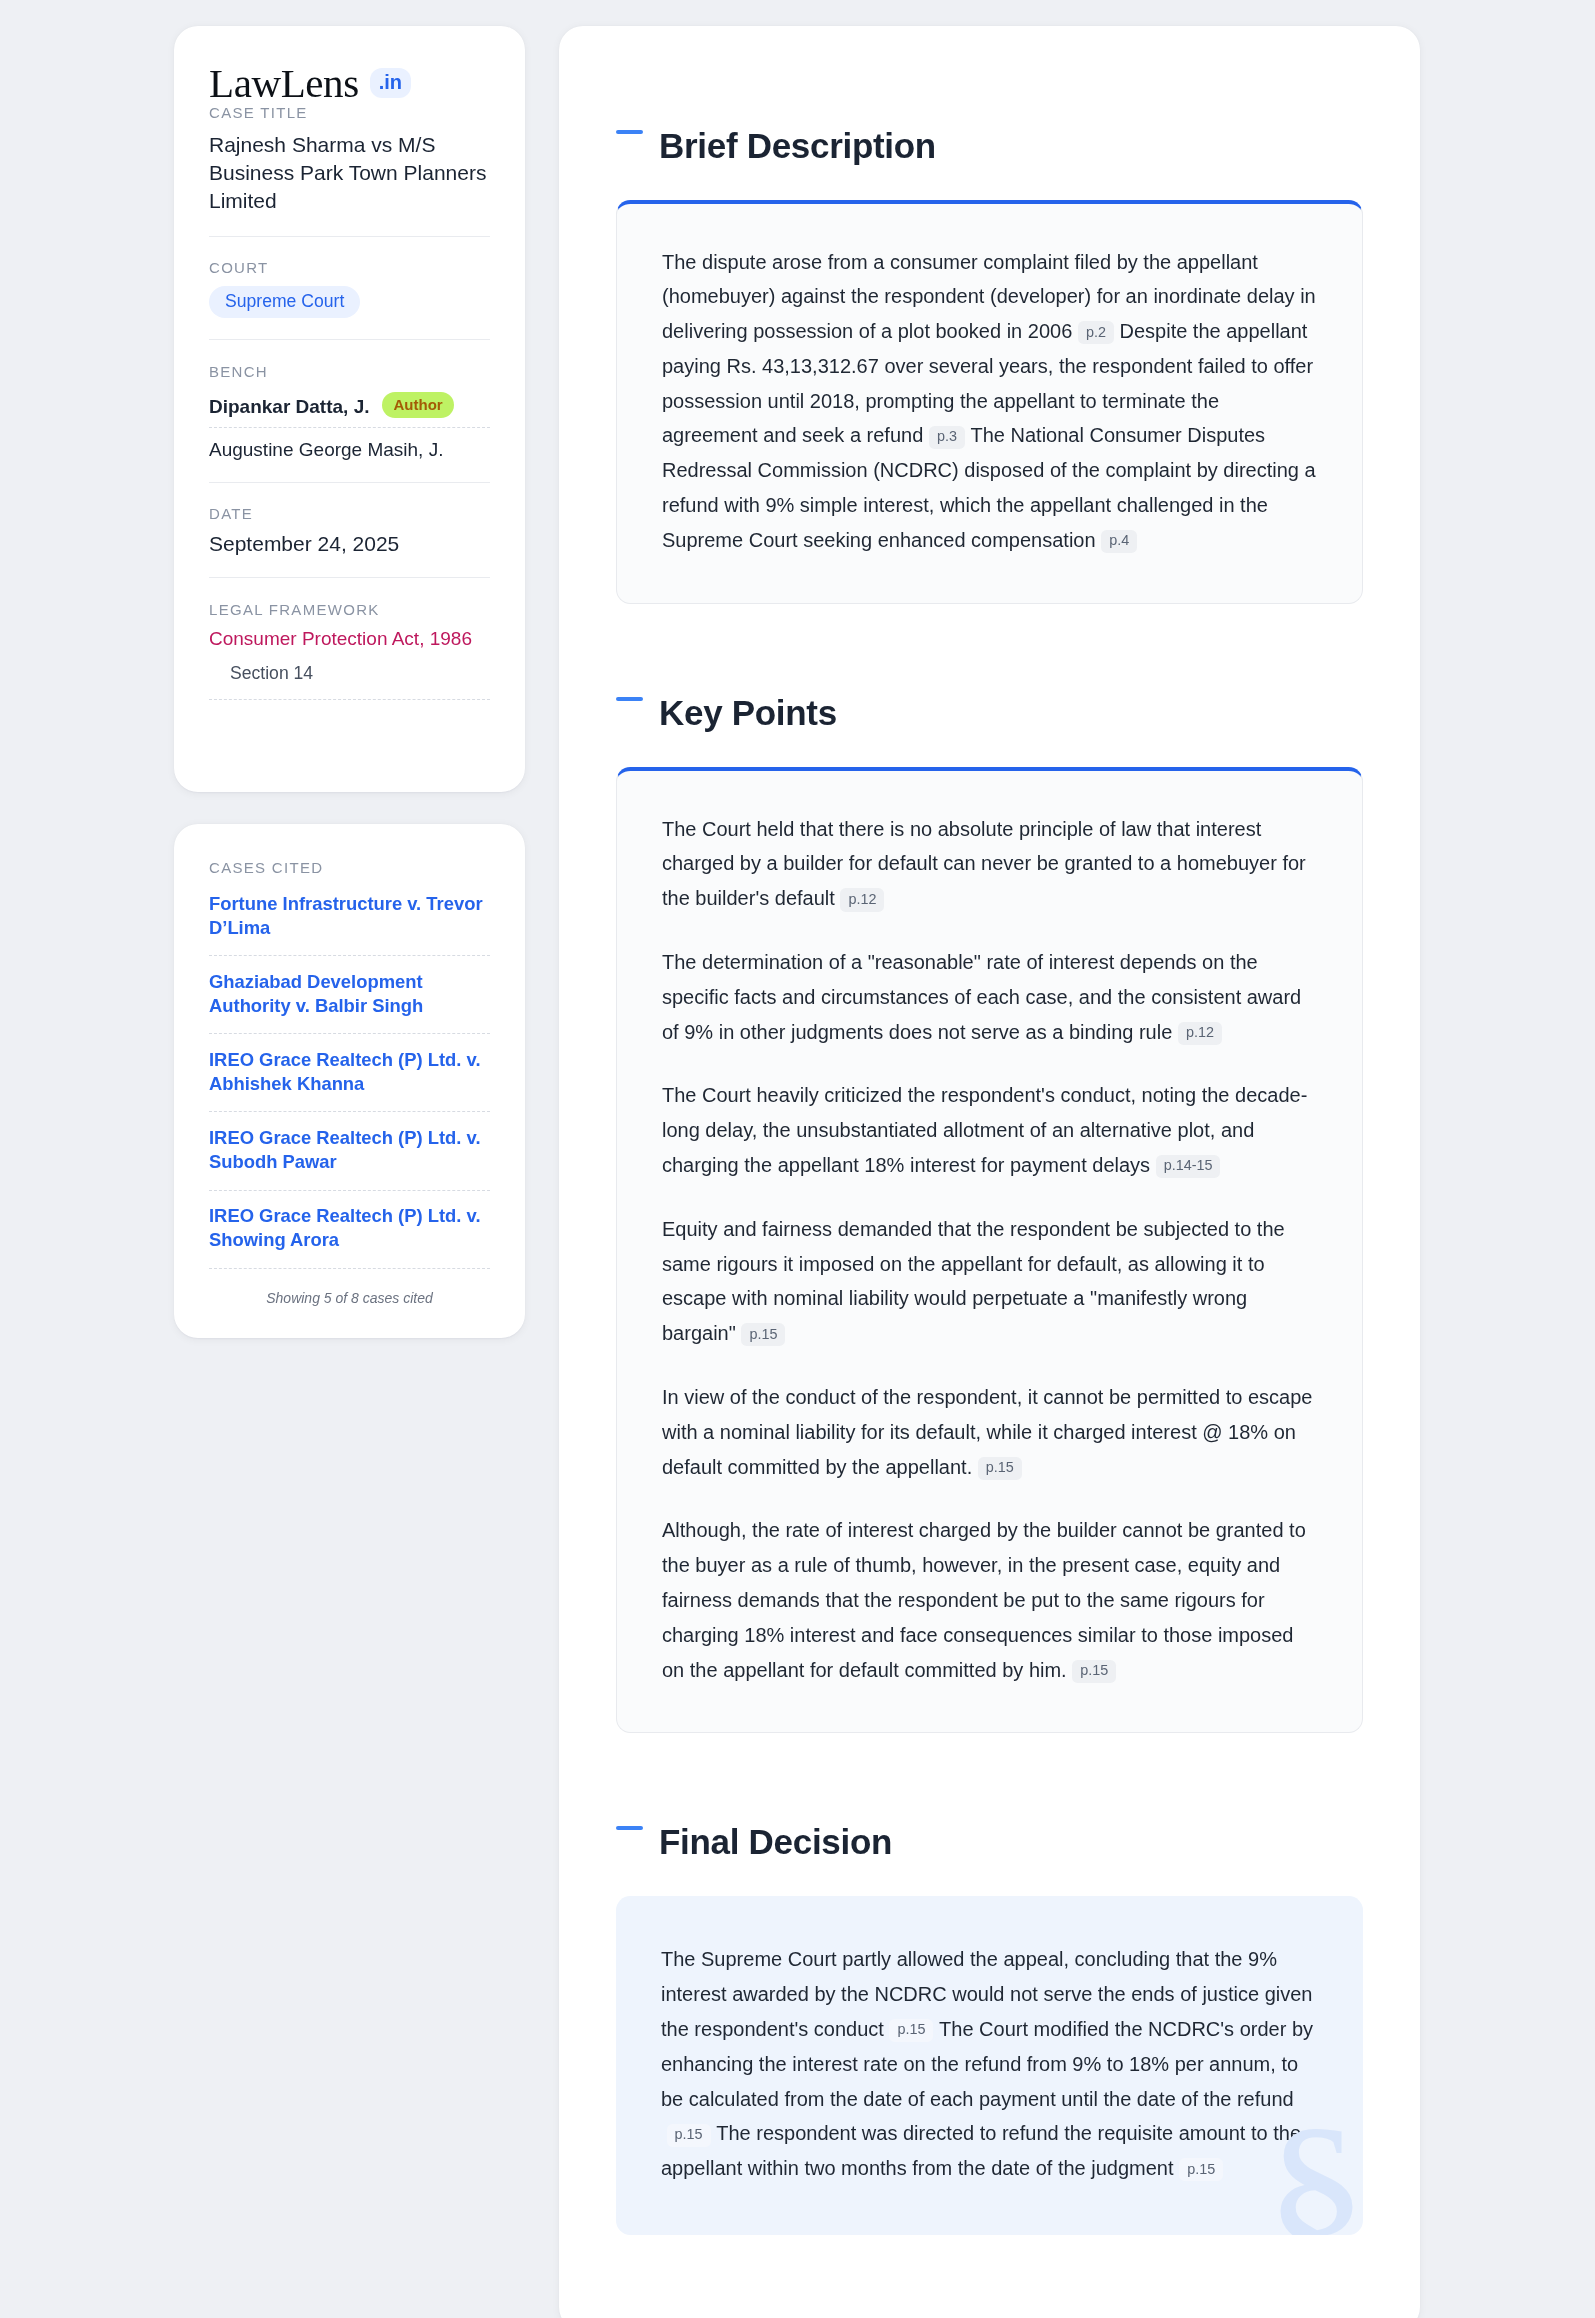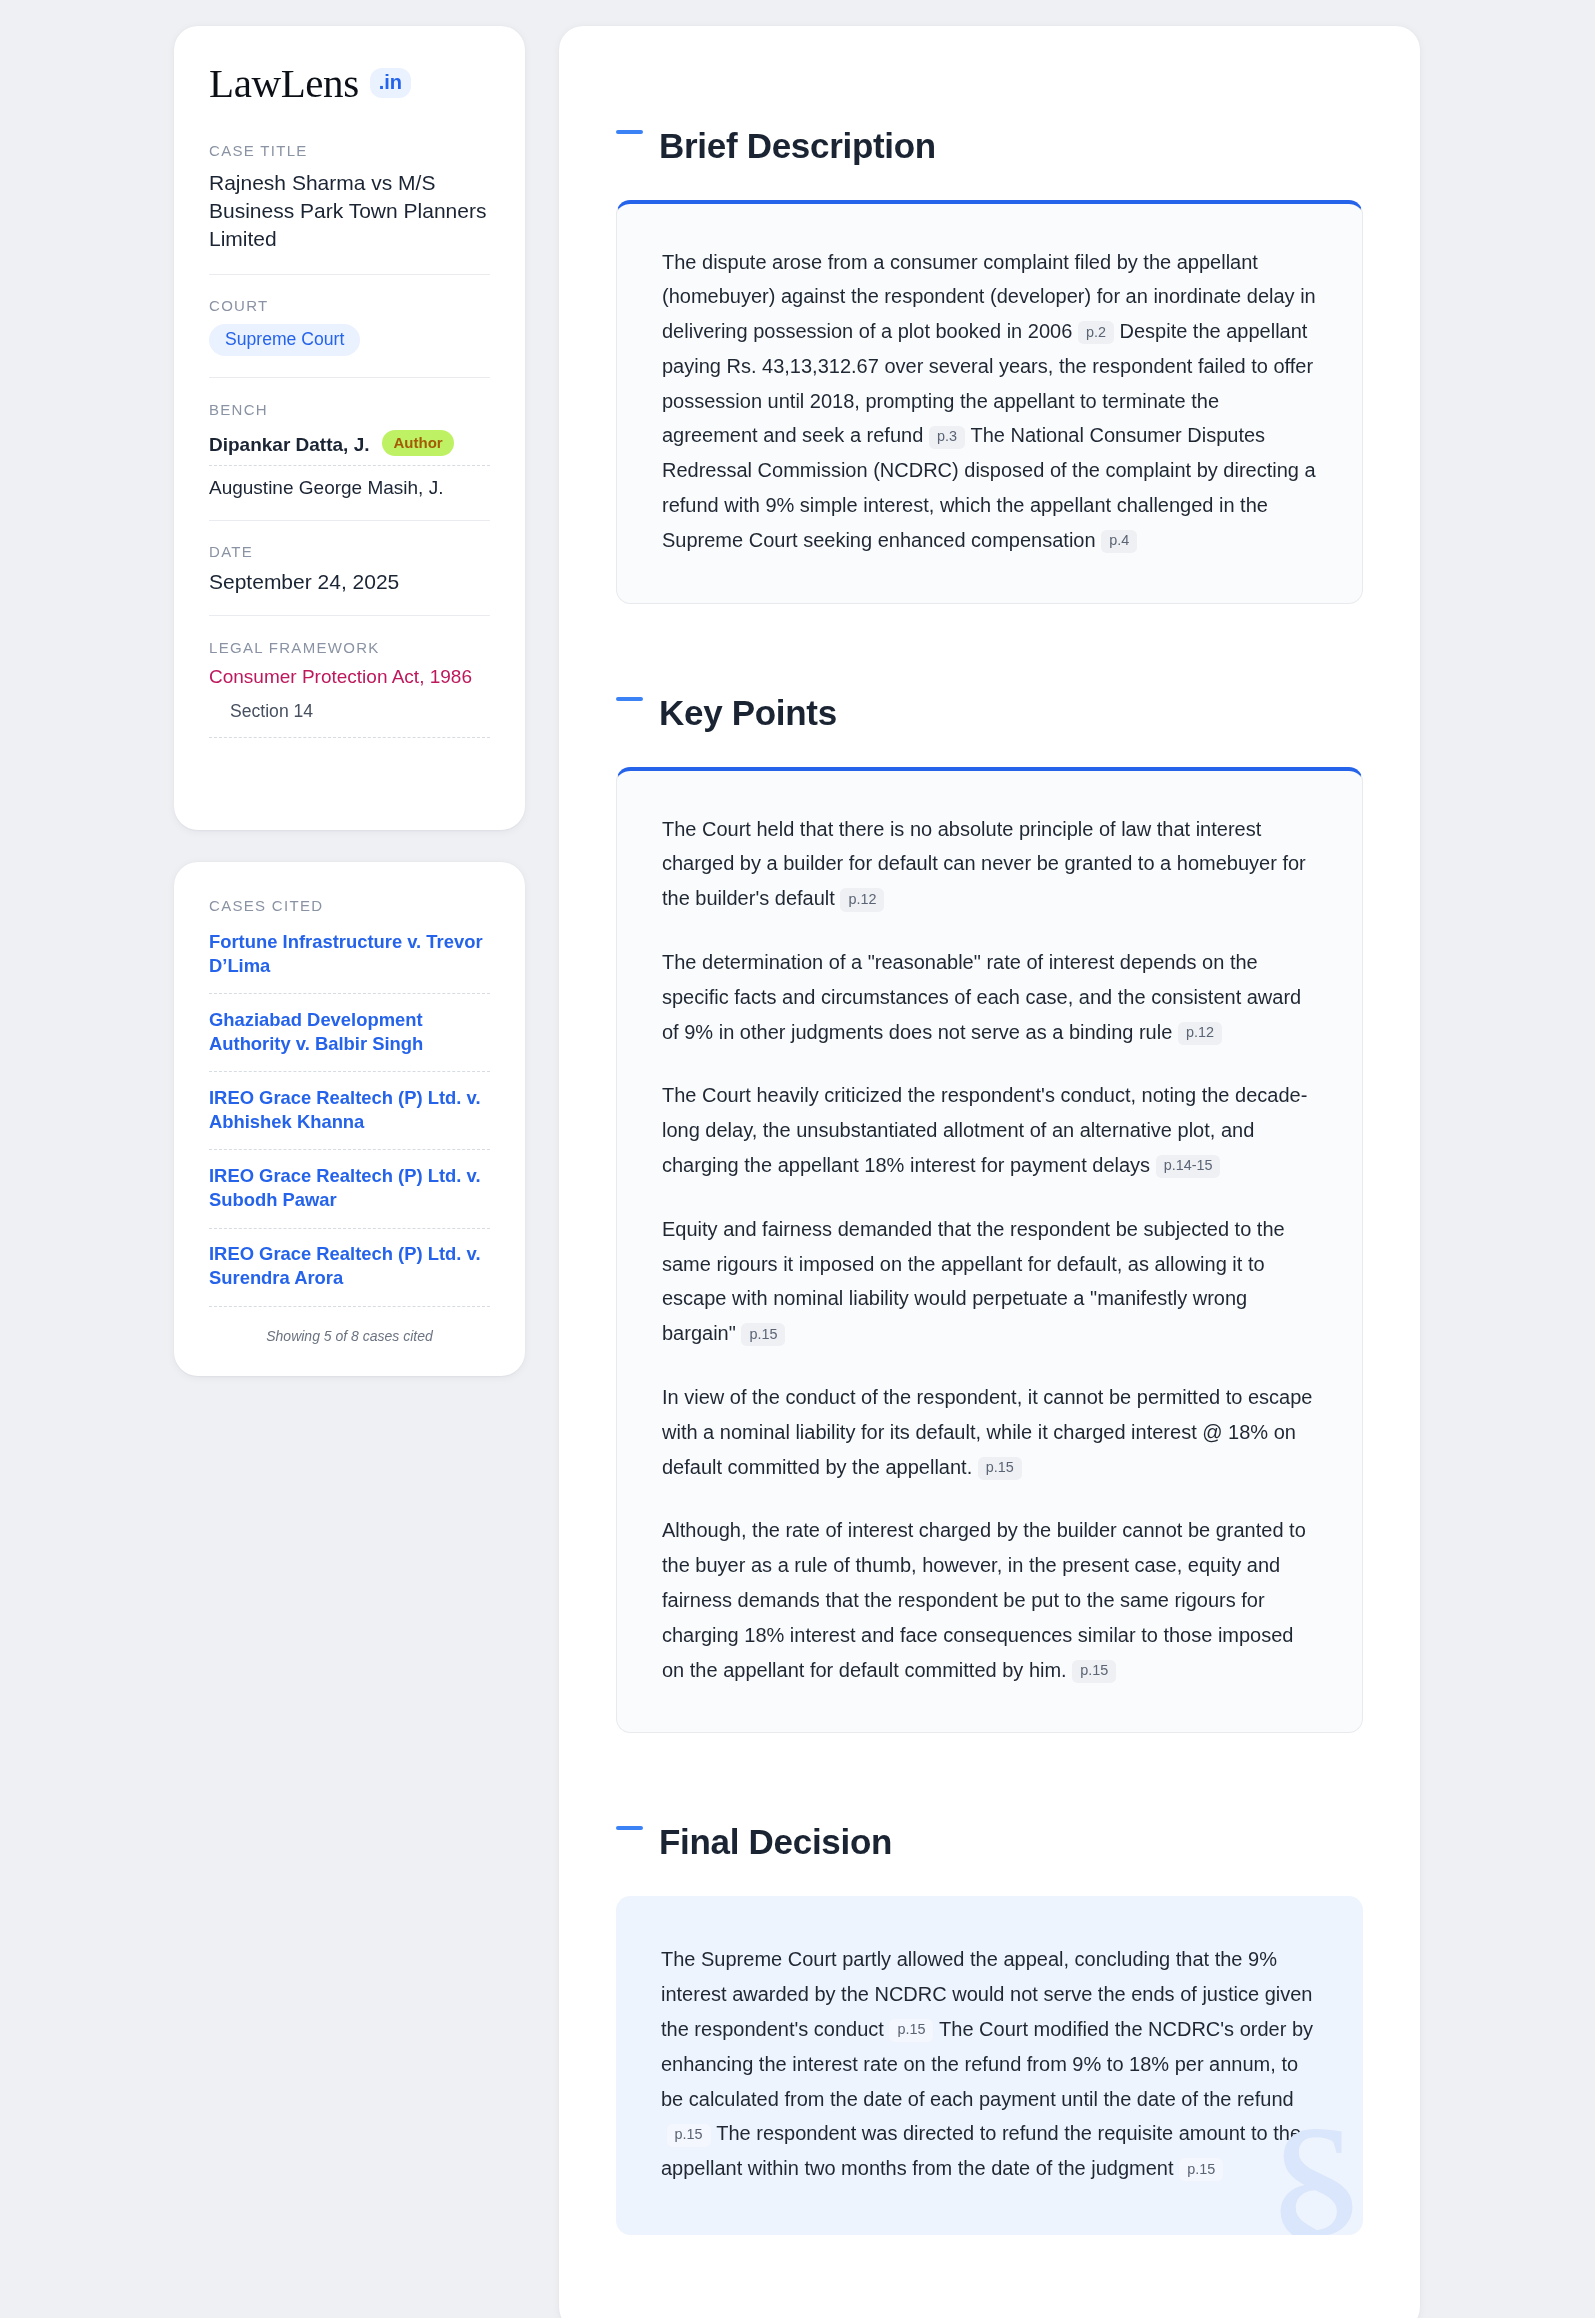--- a/index.html
+++ b/index.html
@@ -37,21 +37,20 @@
     border-radius: 24px;
     box-shadow: 0 1.6px 8px rgba(16,24,40,0.05), 0 0.8px 1.6px rgba(16,24,40,0.04);
   }
 
   .brand-card { padding: 37px 35px 30px 35px; }
 
   .brand {
     display: flex;
     align-items: center;
     gap: 11.2px;
-    margin-bottom: 38px;
   }
   .brand-name {
     font-family: "Liberation Serif", serif;
     font-size: 41px;
     line-height: 1;
     color: #0d1117;
     letter-spacing: -0.4px;
   }
   .brand-tld {
     background: #eaf1ff;
@@ -285,21 +284,21 @@
 
     </div>
 
     <div class="card cases-card">
       <div class="meta-label">CASES CITED</div>
       <div class="cases-list">
         <a class="case-link">Fortune Infrastructure v. Trevor D’Lima</a>
         <a class="case-link">Ghaziabad Development Authority v. Balbir Singh</a>
         <a class="case-link">IREO Grace Realtech (P) Ltd. v. Abhishek Khanna</a>
         <a class="case-link">IREO Grace Realtech (P) Ltd. v. Subodh Pawar</a>
-        <a class="case-link">IREO Grace Realtech (P) Ltd. v. Surendra Arora</a>
+        <a class="case-link">IREO Grace Realtech (P) Ltd. v. Showing Arora</a>
       </div>
       <div class="cases-footer">Showing 5 of 8 cases cited</div>
     </div>
 
   </aside>
 
   <main class="main">
 
     <section class="section">
       <div class="section-head">

